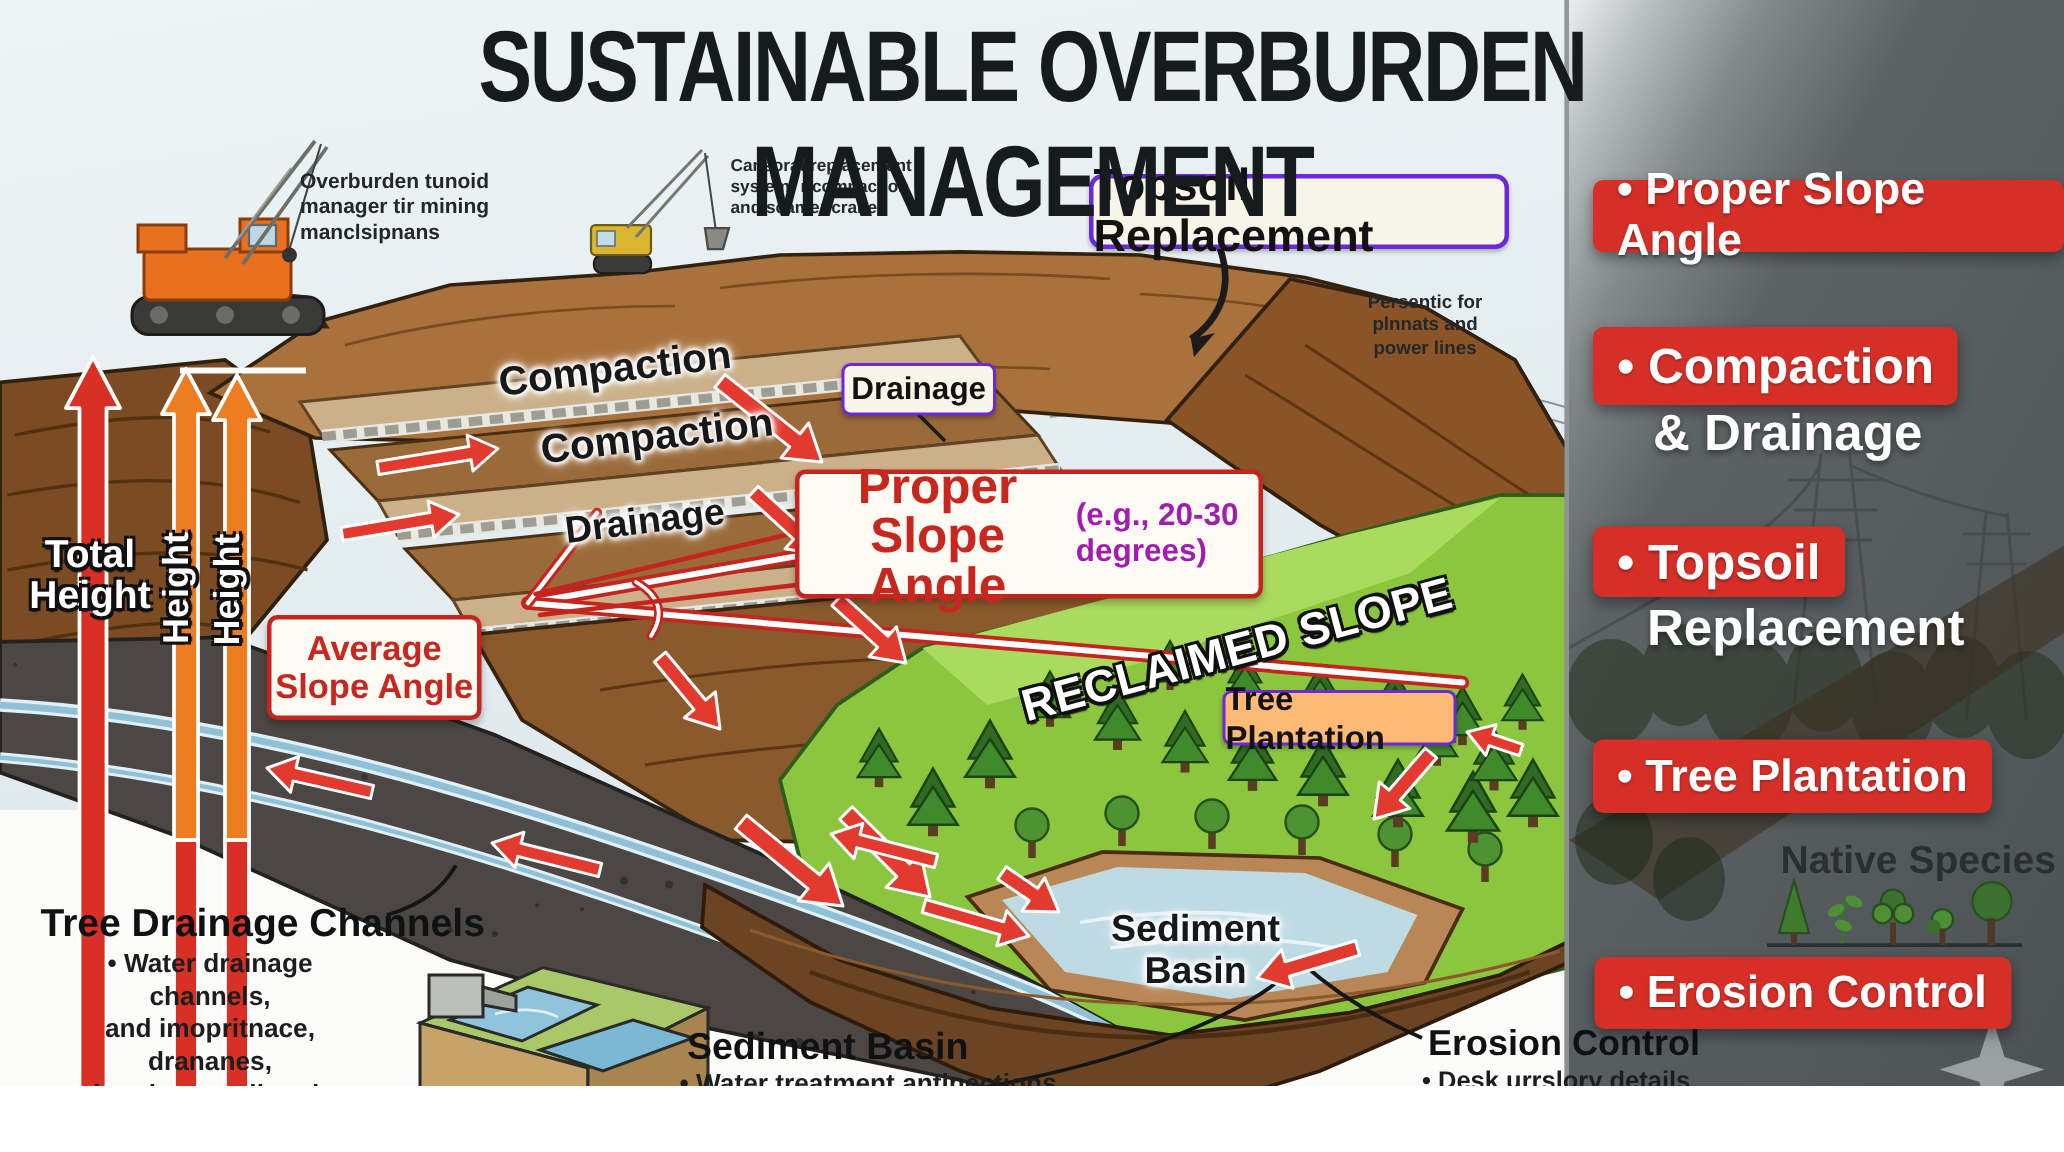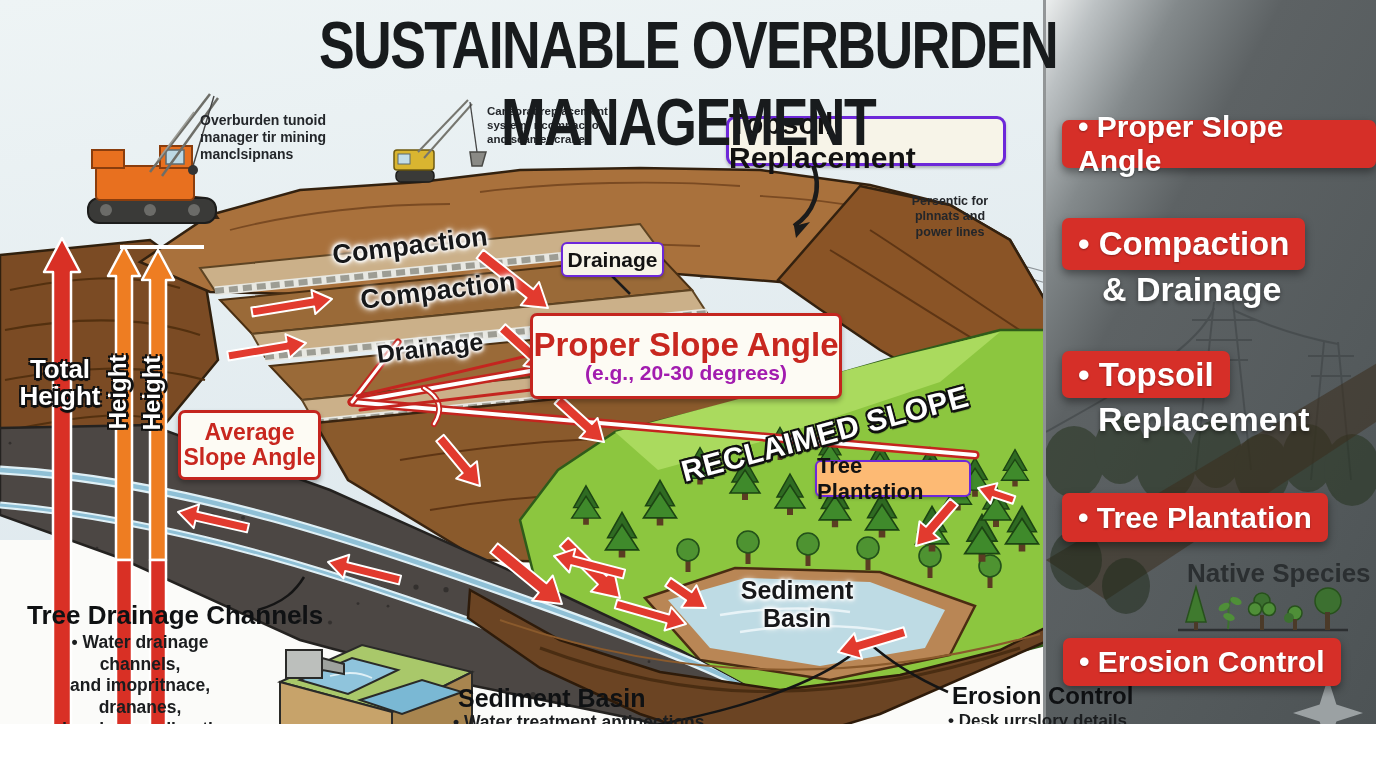--- a/index.html
+++ b/index.html
@@ -10,21 +10,21 @@
   
   .title-wrap{left:0;top:6px;width:1376px;text-align:center;z-index:7;}
   .title-wrap span{display:inline-block;transform:scaleX(0.8);transform-origin:50% 50%;
          font-size:67px;font-weight:900;letter-spacing:-2px;color:#181b1d;}
   
   .lbl-box{background:#f7f4e8;border:3px solid #6d28d9;border-radius:9px;
          display:flex;align-items:center;justify-content:center;color:#121212;
          font-weight:800;z-index:5;box-shadow:0 2px 3px rgba(0,0,0,.25);}
   
   .red-box{background:#fdfbf4;border:3px solid #c4251f;border-radius:7px;
-         display:flex;flex-direction:column;align-items:center;justify-content:center;
+         display:flex;align-items:center;justify-content:center;
          z-index:5;box-shadow:0 3px 5px rgba(0,0,0,.28);}
   .red-box .rb-title{color:#c8271f;font-weight:800;line-height:1.0;text-align:center;}
   .red-box .rb-sub{color:#a21caf;font-weight:700;}
   
   .note{color:#23262a;font-weight:700;line-height:1.22;z-index:5;}
   
   .glowdark{color:#17181a;font-weight:800;z-index:5;
          text-shadow:0 0 4px #fff,0 0 6px #fff,1px 1px 3px #fff,-1px -1px 3px #fff,0 0 9px #fff;}
   .outlined{color:#ffffff;font-weight:800;z-index:5;
          text-shadow:-2px -2px 0 #101010,2px -2px 0 #101010,-2px 2px 0 #101010,2px 2px 0 #101010,0 3px 1px #101010;}
@@ -419,21 +419,21 @@
 Height</div>
   <div class="abs outlined" style="left:118px;top:392px;font-size:24px;transform:translate(-50%,-50%) rotate(-90deg);">Height</div>
   <div class="abs outlined" style="left:152px;top:393px;font-size:24px;transform:translate(-50%,-50%) rotate(-90deg);">Height</div>
 
   <div class="abs outlined" style="left:825px;top:434px;font-size:30px;letter-spacing:0.5px;transform:translate(-50%,-50%) rotate(-15deg);">RECLAIMED SLOPE</div>
 
   <div class="abs lbl-box" style="left:815px;top:460px;width:152px;height:33px;font-size:22px;border-width:2.5px;border-radius:6px;background:#fdba74;">
     <span>Tree Plantation</span>
   </div>
 
-  <div class="abs glowdark pre" style="left:797px;top:604px;font-size:25px;text-align:center;line-height:1.1;transform:translate(-50%,-50%);">Sediment
+  <div class="abs glowdark pre" style="left:797px;top:634px;font-size:25px;text-align:center;line-height:1.1;transform:translate(-50%,-50%);">Sediment
 Basin</div>
 
   <div class="abs callout-h" style="left:27px;top:600px;font-size:26px;">Tree Drainage Channels</div>
   <div class="abs callout-b pre" style="left:30px;top:632px;width:220px;font-size:17.5px;text-align:center;">• Water drainage channels,
 and imopritnace, drananes,
 and grainnage directions</div>
 
   <div class="abs callout-h" style="left:458px;top:684px;font-size:25px;">Sediment Basin</div>
   <div class="abs callout-b pre" style="left:453px;top:712px;font-size:17.5px;">• Water treatment antinections
 - Water treatment diusses</div>

